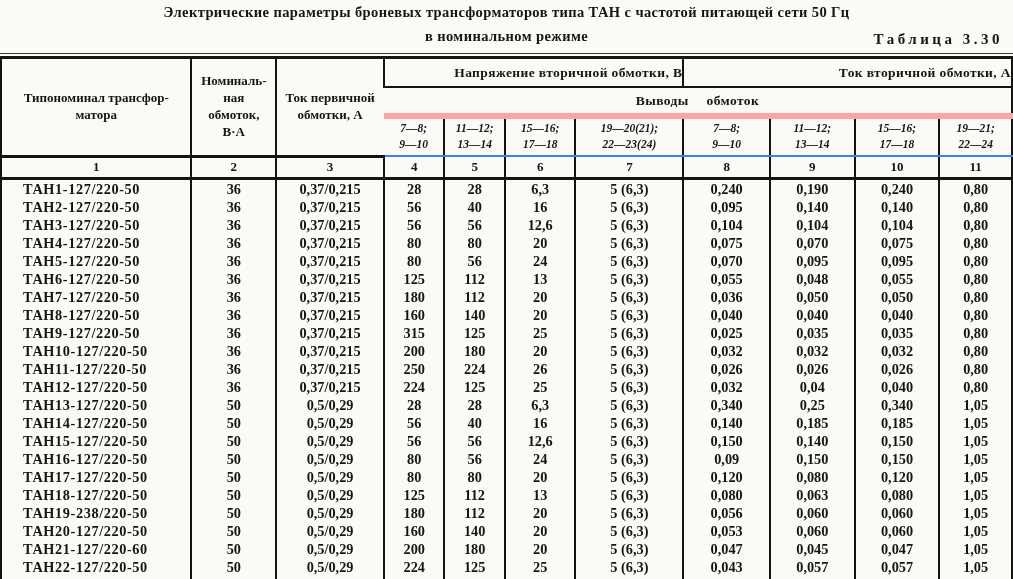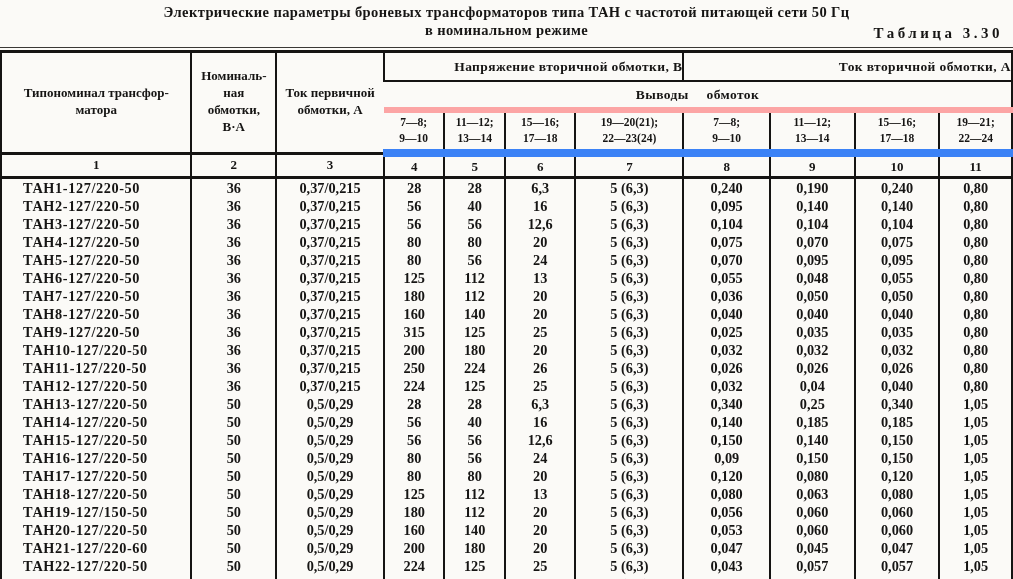--- a/index.html
+++ b/index.html
@@ -7,21 +7,21 @@
     width:1013px;height:579px;overflow:hidden;
     background:#fbfaf7;color:#161514;
     font-family:"Liberation Serif","DejaVu Serif",serif;
     -webkit-font-smoothing:antialiased;
   }
   .page{position:relative;width:1013px;height:579px;}
   .title-line1{
     text-align:center;font-weight:bold;font-size:14.5px;
     padding-top:4px;letter-spacing:0.4px;white-space:nowrap;
   }
-  .title-row{position:relative;height:22px;margin-top:1px;}
+  .title-row{position:relative;height:22px;margin-top:7px;}
   .title-line2{
     position:absolute;left:0;right:0;text-align:center;
     font-weight:bold;font-size:14.5px;letter-spacing:0.4px;
   }
   .table-label{
     position:absolute;right:10px;top:3px;
     font-weight:bold;font-size:15px;letter-spacing:3.5px;white-space:nowrap;
   }
   .double-rule{
     border-top:1.5px solid #3a3835;
@@ -47,23 +47,23 @@
   }
   tr.band1 th.span-band{
     height:27px;font-size:13.5px;text-align:right;vertical-align:middle;
     border-bottom:2px solid #151413;letter-spacing:0.4px;
   }
   tr.band2 th{
     height:25px;font-size:13.5px;text-align:center;vertical-align:middle;
     border-bottom:6px solid #fca5a5;word-spacing:14px;letter-spacing:0.4px;
   }
   tr.band3 th.subcol{
-    height:36px;font-size:11.5px;
+    height:36px;font-size:11.5px;font-style:italic;
     text-align:center;vertical-align:middle;line-height:1.35;
-    white-space:pre-line;border-bottom:8px solid #3b82f6;
+    white-space:pre-line;border-bottom:2px solid #3b82f6;
   }
   tr.band4 td{
     height:19px;text-align:center;font-size:13px;
     border-bottom:3px solid #151413;
   }
   
   tbody.data td{
     height:18px;line-height:18px;text-align:center;
     font-size:14.3px;white-space:nowrap;
   }
@@ -97,21 +97,21 @@
         <col style="width:84px">
         <col style="width:84px">
         <col style="width:72px">
     </colgroup>
     <thead>
       <tr class="band1">
         <th class="rspan" rowspan="3">Типономинал  трансфор-
 матора</th>
         <th class="rspan" rowspan="3">Номиналь-
 ная
-обмотки,
+обмоток,
 В·А</th>
         <th class="rspan" rowspan="3">Ток первичной
 обмотки,  А</th>
         <th class="span-band" colspan="4">Напряжение  вторичной  обмотки,  В</th>
         <th class="span-band" colspan="4">Ток  вторичной  обмотки,  А</th>
       </tr>
       <tr class="band2">
         <th colspan="8">Выводы обмоток</th>
       </tr>
       <tr class="band3" id="subcol-row">
@@ -375,21 +375,21 @@
           <td class="cnum">125</td>
           <td class="cnum">112</td>
           <td class="cnum">13</td>
           <td class="cnum">5 (6,3)</td>
           <td class="cnum">0,080</td>
           <td class="cnum">0,063</td>
           <td class="cnum">0,080</td>
           <td class="cnum">1,05</td>
         </tr>
         <tr>
-          <td class="c1">ТАН19-127/150-50</td>
+          <td class="c1">ТАН19-238/220-50</td>
           <td class="cnum">50</td>
           <td class="cnum">0,5/0,29</td>
           <td class="cnum">180</td>
           <td class="cnum">112</td>
           <td class="cnum">20</td>
           <td class="cnum">5 (6,3)</td>
           <td class="cnum">0,056</td>
           <td class="cnum">0,060</td>
           <td class="cnum">0,060</td>
           <td class="cnum">1,05</td>

